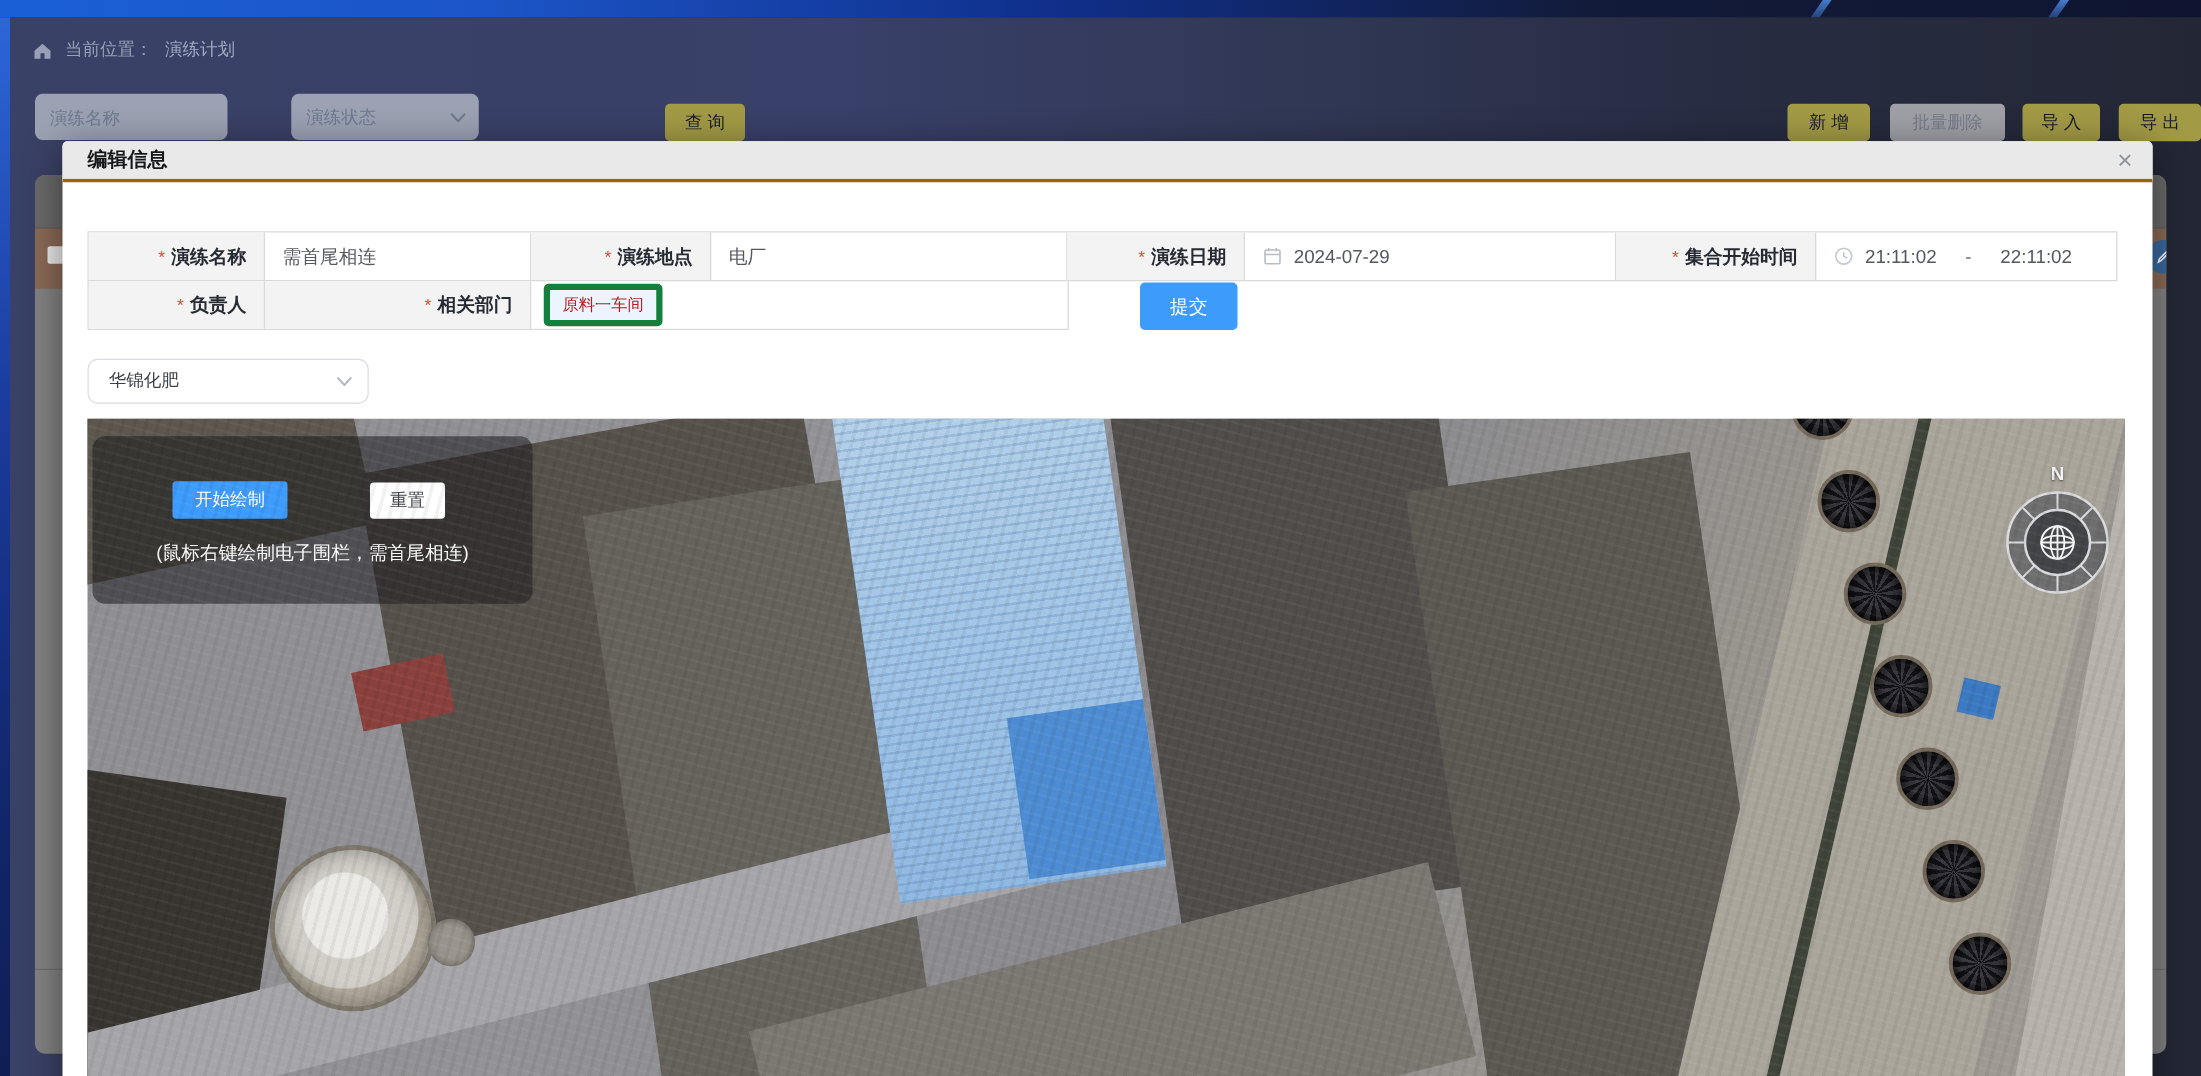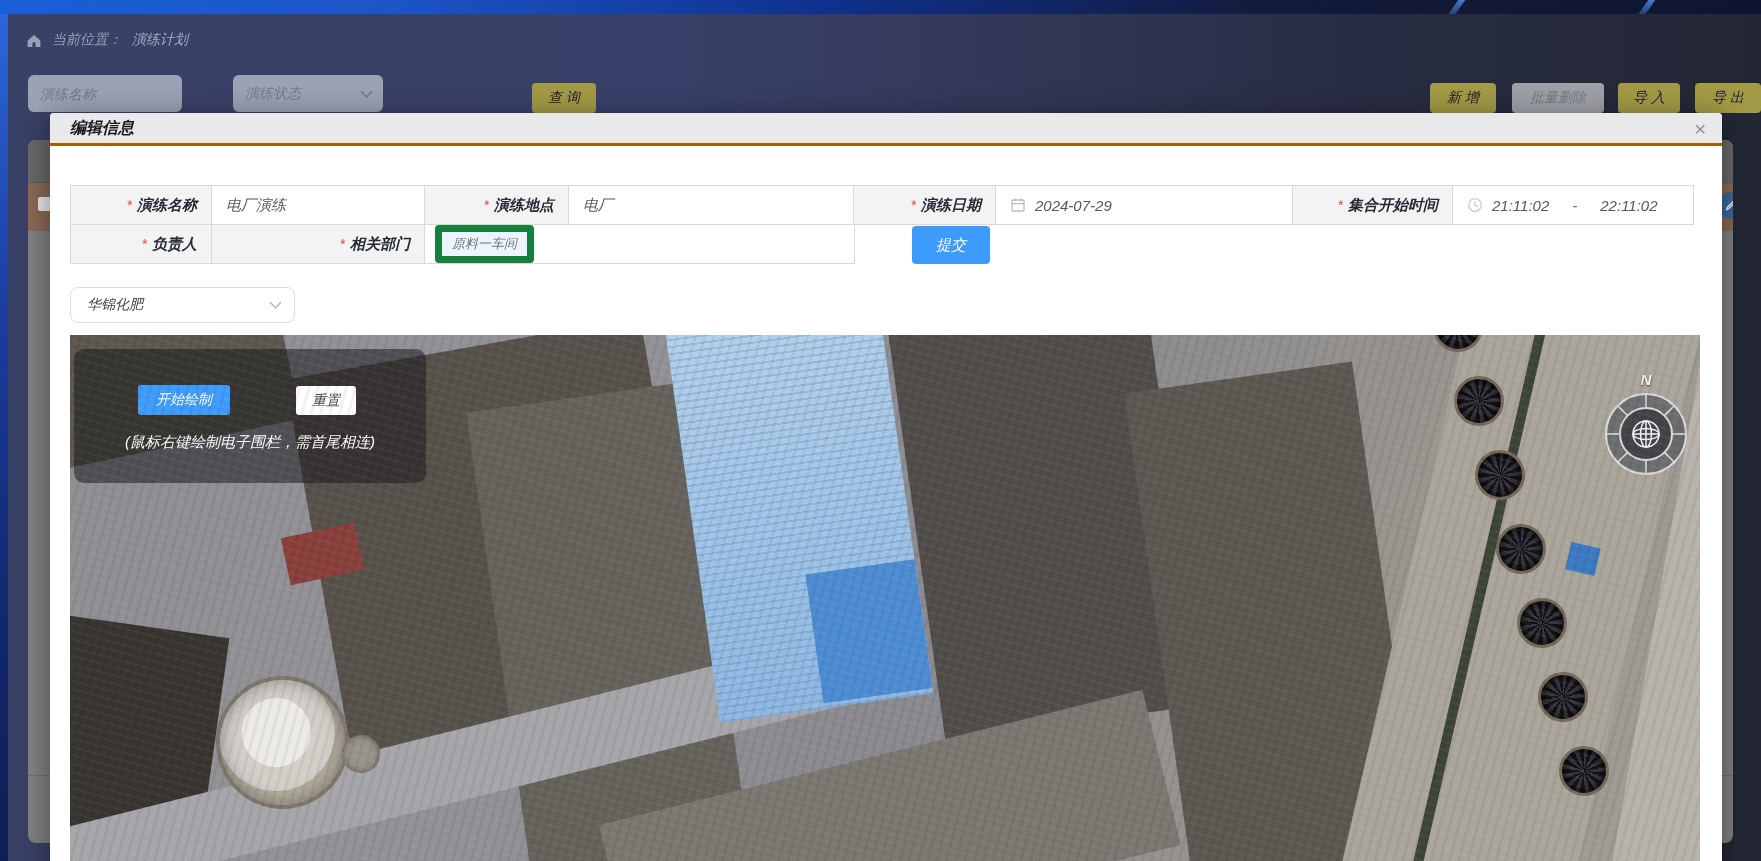--- a/index.html
+++ b/index.html
@@ -1,18 +1,18 @@
 <!DOCTYPE html>
 <html><head>
 <meta charset="utf-8">
 <style>
   html,body{margin:0;padding:0;background:#10131f;}
   *{box-sizing:border-box;font-family:"Liberation Sans","DejaVu Sans",sans-serif;}
   #stage{position:relative;width:1761px;height:861px;overflow:hidden;background:#242938;}
-  .abs{position:absolute;font-style:italic;}
+  .abs{position:absolute;}
 
   
   .topbar{left:0;top:0;width:1761px;height:14px;background:linear-gradient(90deg,#1a5fd6 0%,#1c55c8 22%,#0f2f8a 48%,#121b3a 72%,#0f1530 100%);overflow:hidden;}
   .streak{position:absolute;top:-4px;width:7px;height:26px;background:linear-gradient(180deg,rgba(90,160,255,.85),rgba(30,80,200,.15));transform:skewX(-35deg);}
   .left-accent{left:0;top:14px;width:8px;height:847px;background:linear-gradient(180deg,#2d66d8 0%,#1b3da0 35%,#12286f 70%,#0e1f55 100%);}
   .page-bg{left:8px;top:14px;width:1753px;height:847px;background:linear-gradient(90deg,#3a4166 0%,#394069 38%,#303754 60%,#272c42 78%,#232735 100%);}
   .breadcrumb{left:26px;top:30px;height:20px;display:flex;align-items:center;gap:10px;color:#98a0b8;font-size:14px;}
   .crumb-cur{margin-left:0;color:#a3abc2;}
   .flt-input{left:28px;top:75px;width:154px;height:37px;background:#9aa2b3;border:none;border-radius:6px;padding:0 12px;font-size:14px;color:#3c4358;outline:none;}
   .flt-input::placeholder{color:#6f7a90;}
@@ -40,21 +40,21 @@
 
   .frow{position:absolute;display:grid;border:1px solid #d9d9d9;height:40px;background:#fff;}
   .frow1{left:20px;top:72px;width:1624px;grid-template-columns:141px 213px 144px 285px 142px 297px 160px auto;}
   .frow2{left:20px;top:111px;width:785px;grid-template-columns:141px 213px 144px auto;}
   .fcell{display:flex;align-items:center;border-right:1px solid #d9d9d9;overflow:hidden;}
   .fcell:last-child{border-right:none;}
   .flabel{background:#f3f3f3;justify-content:flex-end;padding-right:14px;font-size:15px;font-weight:bold;color:#262a33;}
   .req{color:#f04134;margin-right:5px;font-weight:normal;font-size:14px;}
   .fvalue{padding-left:14px;font-size:15px;color:#55595f;gap:9px;}
   .dash{color:#6a6e74;margin:0 14px;}
-  .tag{background:#ecf5ff;border:7px solid #15803d;color:#737373;font-size:13px;border-radius:4px;padding:3px 10px;margin-left:-4px;}
+  .tag{background:#ecf5ff;border:5px solid #15803d;color:#b91c1c;font-size:13px;border-radius:4px;padding:3px 10px;margin-left:-4px;}
   .submit-btn{left:827px;top:113px;width:78px;height:38px;background:#3d9bfc;color:#fff;border:none;border-radius:4px;font-size:15px;cursor:pointer;margin-left:35px;}
 
   .company-select{left:20px;top:174px;width:225px;height:36px;border:1px solid #d9dce3;border-radius:8px;display:flex;align-items:center;justify-content:space-between;padding:0 12px 0 16px;font-size:14px;color:#3a3f48;cursor:pointer;background:#fff;}
 
   
   .map{left:20px;top:222px;width:1630px;height:545px;overflow:hidden;background:linear-gradient(115deg,#8f8f93 0%,#939397 30%,#8a8a8e 55%,#98948e 75%,#a19d95 100%);}
   .map::after{content:"";position:absolute;inset:0;background:repeating-linear-gradient(105deg,rgba(0,0,0,.05) 0 3px,transparent 3px 9px),repeating-linear-gradient(15deg,rgba(255,255,255,.04) 0 2px,transparent 2px 8px);pointer-events:none;}
   .shape{position:absolute;}
   .pipes{background-image:repeating-linear-gradient(80deg,rgba(18,18,22,.38) 0 4px,rgba(165,160,152,.28) 4px 7px,transparent 7px 15px);}
   .pipes2{background-image:repeating-linear-gradient(170deg,rgba(18,18,22,.33) 0 3px,rgba(180,175,168,.22) 3px 6px,transparent 6px 13px);}
@@ -118,21 +118,21 @@
       <span class="modal-title">编辑信息</span>
       <span class="modal-close">×</span>
     </div>
 
     <div class="frow frow1">
       <div class="fcell flabel">
         <span class="req">*</span>
         <span>演练名称</span>
       </div>
       <div class="fcell fvalue">
-        <span>电厂演练</span>
+        <span>需首尾相连</span>
       </div>
       <div class="fcell flabel">
         <span class="req">*</span>
         <span>演练地点</span>
       </div>
       <div class="fcell fvalue">
         <span>电厂</span>
       </div>
       <div class="fcell flabel">
         <span class="req">*</span>

